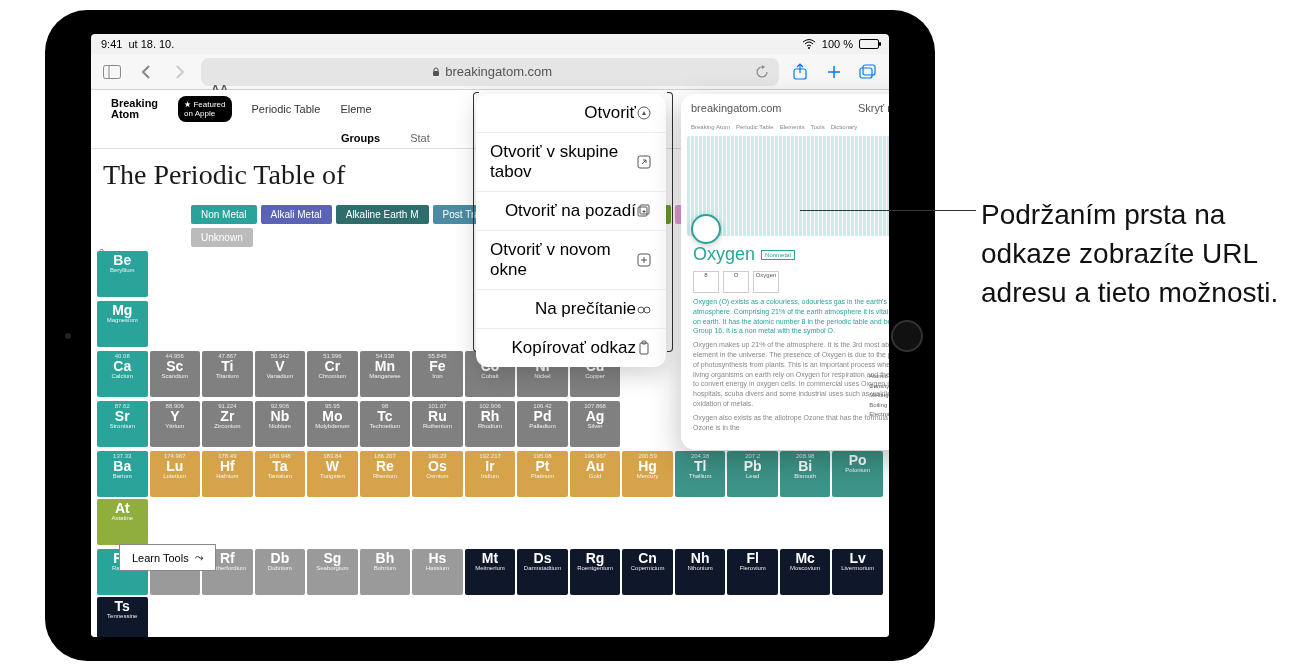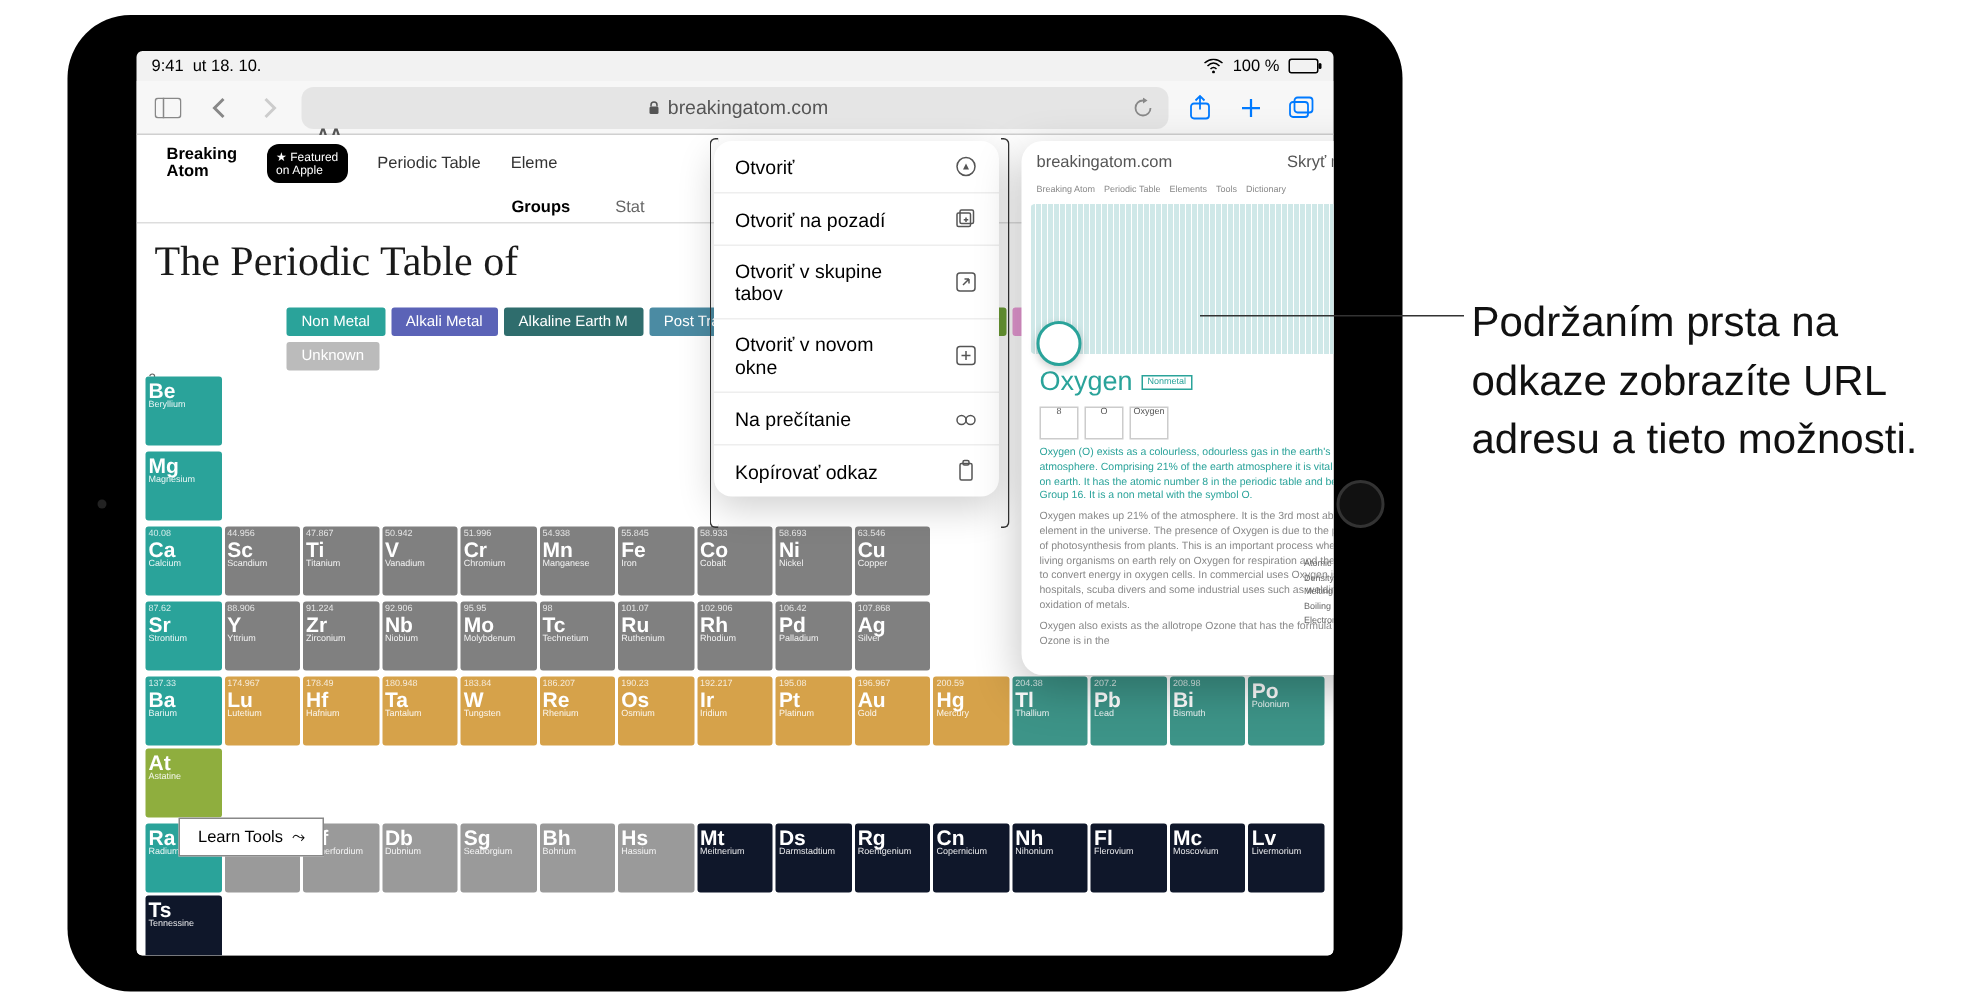--- a/index.html
+++ b/index.html
@@ -37,36 +37,36 @@
 .tabs .sel { color: #000; font-weight: 600; }
 
 .title { font-family: Georgia, serif; font-size: 28px; padding: 10px 12px; color: #1a1a1a; }
 
 .filters { padding: 4px 100px; display: flex; flex-wrap: wrap; gap: 4px; }
 .chip { padding: 4px 10px; font-size: 10px; color: #fff; border-radius: 2px; }
 .chip.nonmetal { background: #2aa39a; } .chip.alkali { background: #5b63b7; } .chip.alkearth { background: #2f6d6d; }
 .chip.ptrans { background: #4b8ba3; } .chip.metalloid { background: #46a28d; } .chip.halogen { background: #6b9c34; }
 .chip.actinide { background: #e79ad4; } .chip.unknown { background: #bbb; }
 
-.ptable-area { position: relative; padding: 0 6px; }
+.ptable-area { position: relative; padding: 0 6px; text-align: center; }
 .num { position: absolute; left: 8px; top: -4px; font-size: 9px; color: #666; }
 .ptable { display: grid; grid-template-columns: repeat(15, 1fr); gap: 2px; font-size: 9px; }
 .cell { height: 46px; border-radius: 2px; color: #fff; padding: 2px; position: relative; overflow: hidden; }
 .cell .mass { font-size: 6px; opacity: .8; }
 .cell .sym { font-size: 14px; font-weight: 700; line-height: 1; }
 .cell .name { font-size: 6px; opacity: .9; }
 .c-teal { background: #2aa39a; } .c-grey { background: #808080; }
 .c-green { background: #3d9488; } .c-olive { background: #8fae3e; } .c-orange { background: #d6a24a; } .c-lgrey { background: #0f172a; }
 .c-dgrey { background: #9a9a9a; }
 
 .learn-more { position: absolute; left: 28px; bottom: 66px; background: #fff; border: 1px solid #888; padding: 6px 12px; font-size: 11px; display: flex; align-items: center; gap: 6px; }
 
 
 .ctx { position: absolute; top: 60px; left: 385px; width: 190px; background: #fff; border-radius: 12px; box-shadow: 0 8px 24px rgba(0,0,0,.18); overflow: hidden; }
-.ctx-item { display: flex; align-items: center; justify-content: space-between; padding: 9px 14px; font-size: 13px; color: #000; border-bottom: 1px solid #eee; gap: 24px; }
+.ctx-item { display: flex; align-items: center; justify-content: flex-end; padding: 9px 14px; font-size: 17px; color: #000; border-bottom: 1px solid #eee; }
 .ctx-item:last-child { border-bottom: none; }
 .ctx-icon { width: 16px; height: 16px; color: #555; }
 .bracket-l { position: absolute; top: 58px; left: 382px; width: 6px; height: 260px; border: 1.2px solid #333; border-right: none; border-radius: 4px 0 0 4px; }
 .bracket-r { position: absolute; top: 58px; left: 576px; width: 6px; height: 260px; border: 1.2px solid #333; border-left: none; border-radius: 0 4px 4px 0; }
 
 
 .preview { position: absolute; top: 60px; left: 590px; width: 250px; height: 356px; background: #fff; border-radius: 14px; box-shadow: 0 10px 30px rgba(0,0,0,.25); overflow: hidden; font-size: 8px; }
 .preview-head { display: flex; justify-content: space-between; padding: 8px 10px; font-size: 11px; color: #555; }
 .preview-body { padding: 0 6px; }
 .preview-body .mini-nav { display: flex; gap: 6px; font-size: 6px; color: #888; padding: 2px 4px; }
@@ -489,35 +489,35 @@
         <div class="ctx-item">
           <span>Otvoriť</span>
           <span class="ctx-icon">
             <svg width="16" height="16" viewBox="0 0 16 16">
               <circle cx="8" cy="8" r="6" fill="none" stroke="#555"></circle>
               <path d="M6 10 L8 6 L10 10 Z" fill="#555"></path>
             </svg>
           </span>
         </div>
         <div class="ctx-item">
+          <span>Otvoriť v skupine tabov</span>
+          <span class="ctx-icon">
+            <svg width="16" height="16" viewBox="0 0 16 16">
+              <rect x="2" y="2" width="12" height="12" rx="2" fill="none" stroke="#555"></rect>
+              <path d="M6 10 L10 6 M10 6 H7 M10 6 V9" stroke="#555" fill="none"></path>
+            </svg>
+          </span>
+        </div>
+        <div class="ctx-item">
           <span>Otvoriť na pozadí</span>
           <span class="ctx-icon">
             <svg width="16" height="16" viewBox="0 0 16 16">
               <rect x="4" y="2" width="9" height="9" rx="1" fill="none" stroke="#555"></rect>
               <rect x="2" y="4" width="9" height="9" rx="1" fill="none" stroke="#555"></rect>
               <path d="M6.5 8.5 H9.5 M8 7 V10" stroke="#555"></path>
-            </svg>
-          </span>
-        </div>
-        <div class="ctx-item">
-          <span>Otvoriť v skupine tabov</span>
-          <span class="ctx-icon">
-            <svg width="16" height="16" viewBox="0 0 16 16">
-              <rect x="2" y="2" width="12" height="12" rx="2" fill="none" stroke="#555"></rect>
-              <path d="M6 10 L10 6 M10 6 H7 M10 6 V9" stroke="#555" fill="none"></path>
             </svg>
           </span>
         </div>
         <div class="ctx-item">
           <span>Otvoriť v novom okne</span>
           <span class="ctx-icon">
             <svg width="16" height="16" viewBox="0 0 16 16">
               <rect x="2" y="2" width="12" height="12" rx="2" fill="none" stroke="#555"></rect>
               <path d="M8 5 V11 M5 8 H11" stroke="#555"></path>
             </svg>

